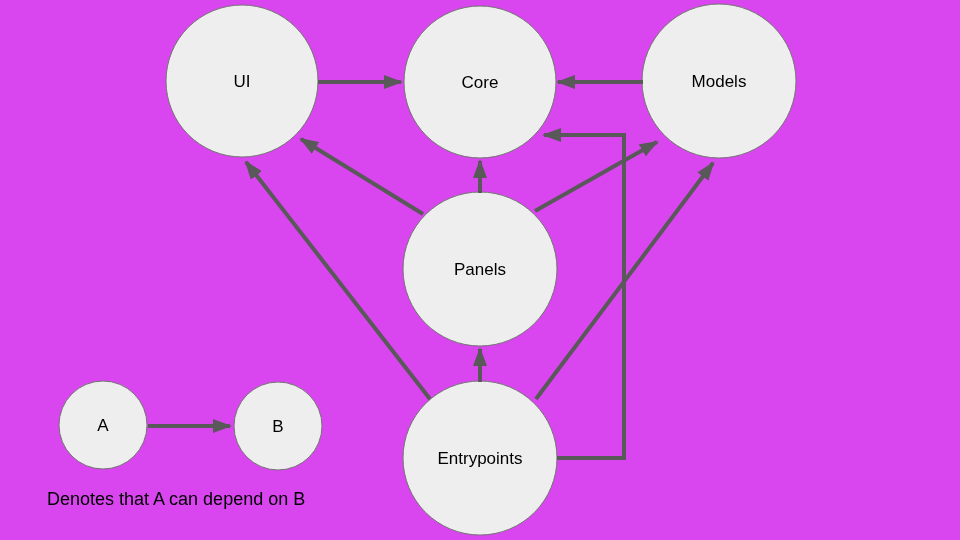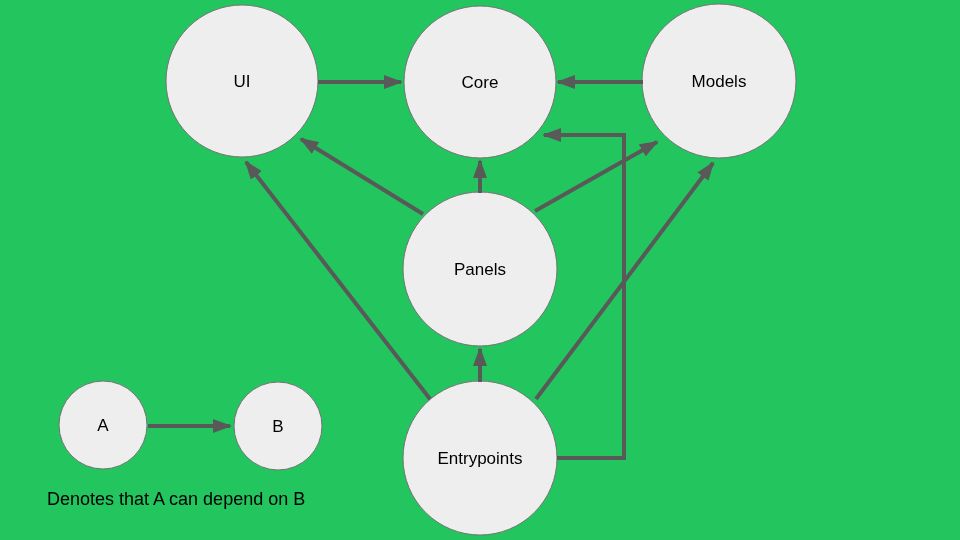--- a/index.html
+++ b/index.html
@@ -8,21 +8,21 @@
     background: #ffffff;
     width: 960px;
     height: 540px;
     overflow: hidden;
     font-family: "Liberation Sans", sans-serif;
   }
   .canvas {
     position: relative;
     width: 960px;
     height: 540px;
-    background: #22c55e;
+    background: #d946ef;
   }
   svg { display: block; }
   .node circle {
     fill: #eeeeee;
     stroke: #737373;
     stroke-width: 1;
   }
   .node text {
     fill: #000000;
     font-family: "Liberation Sans", sans-serif;

